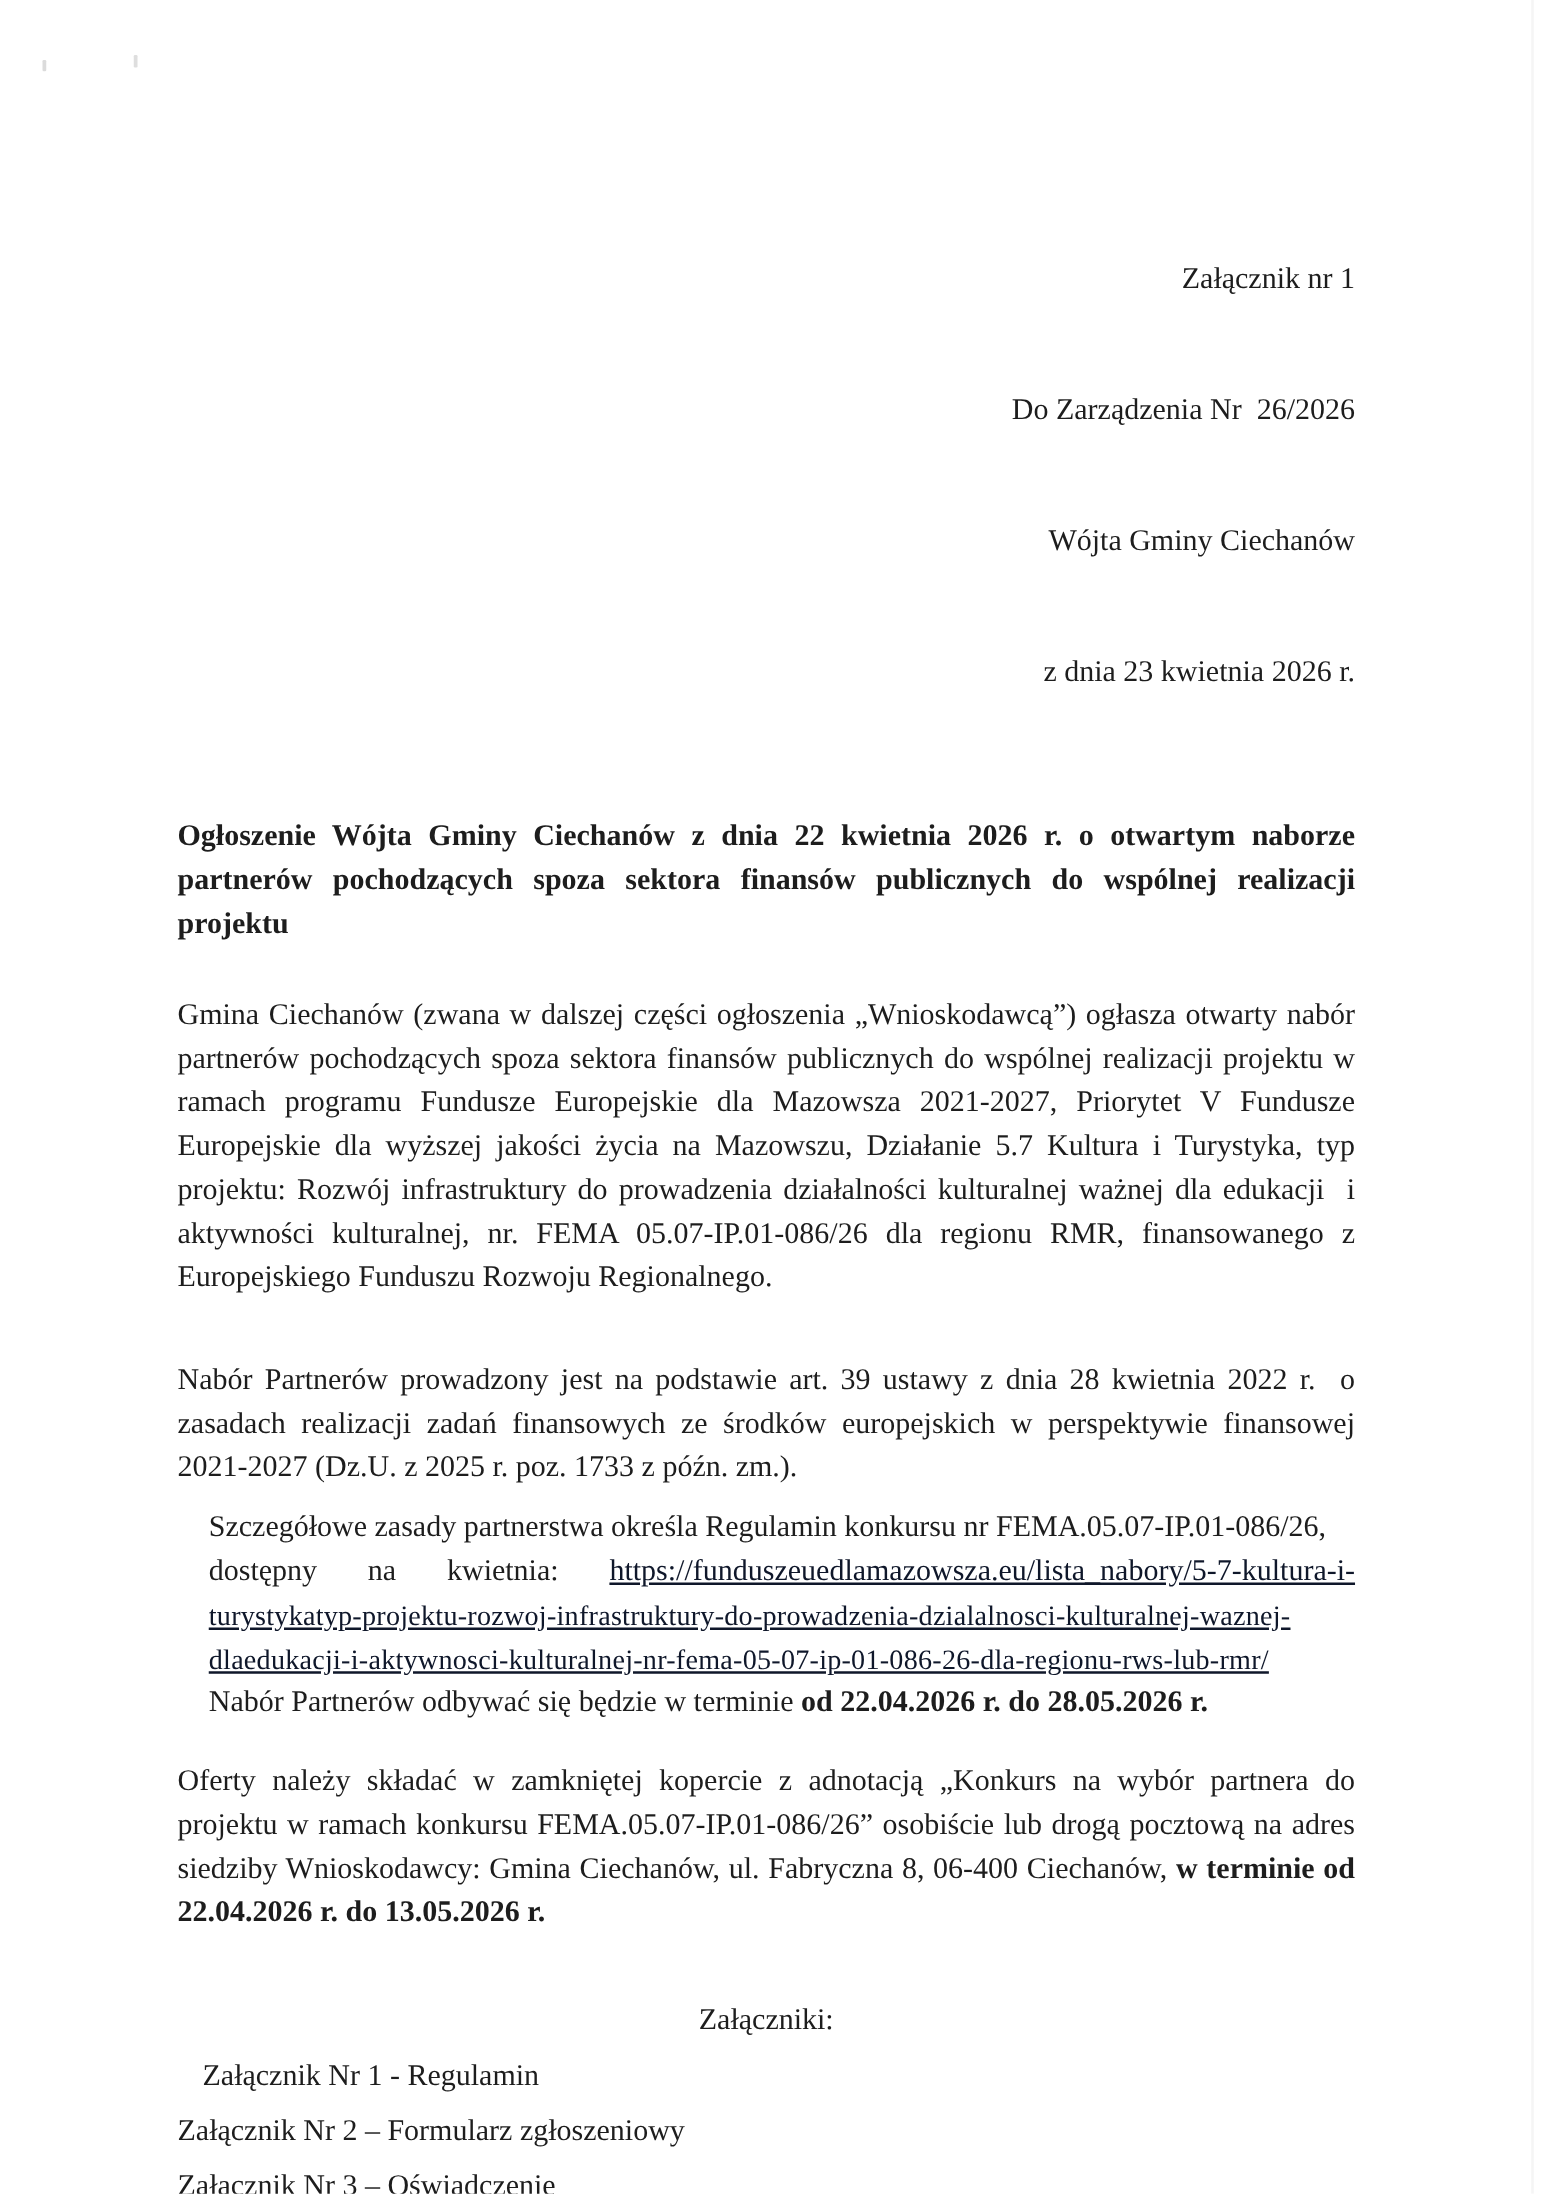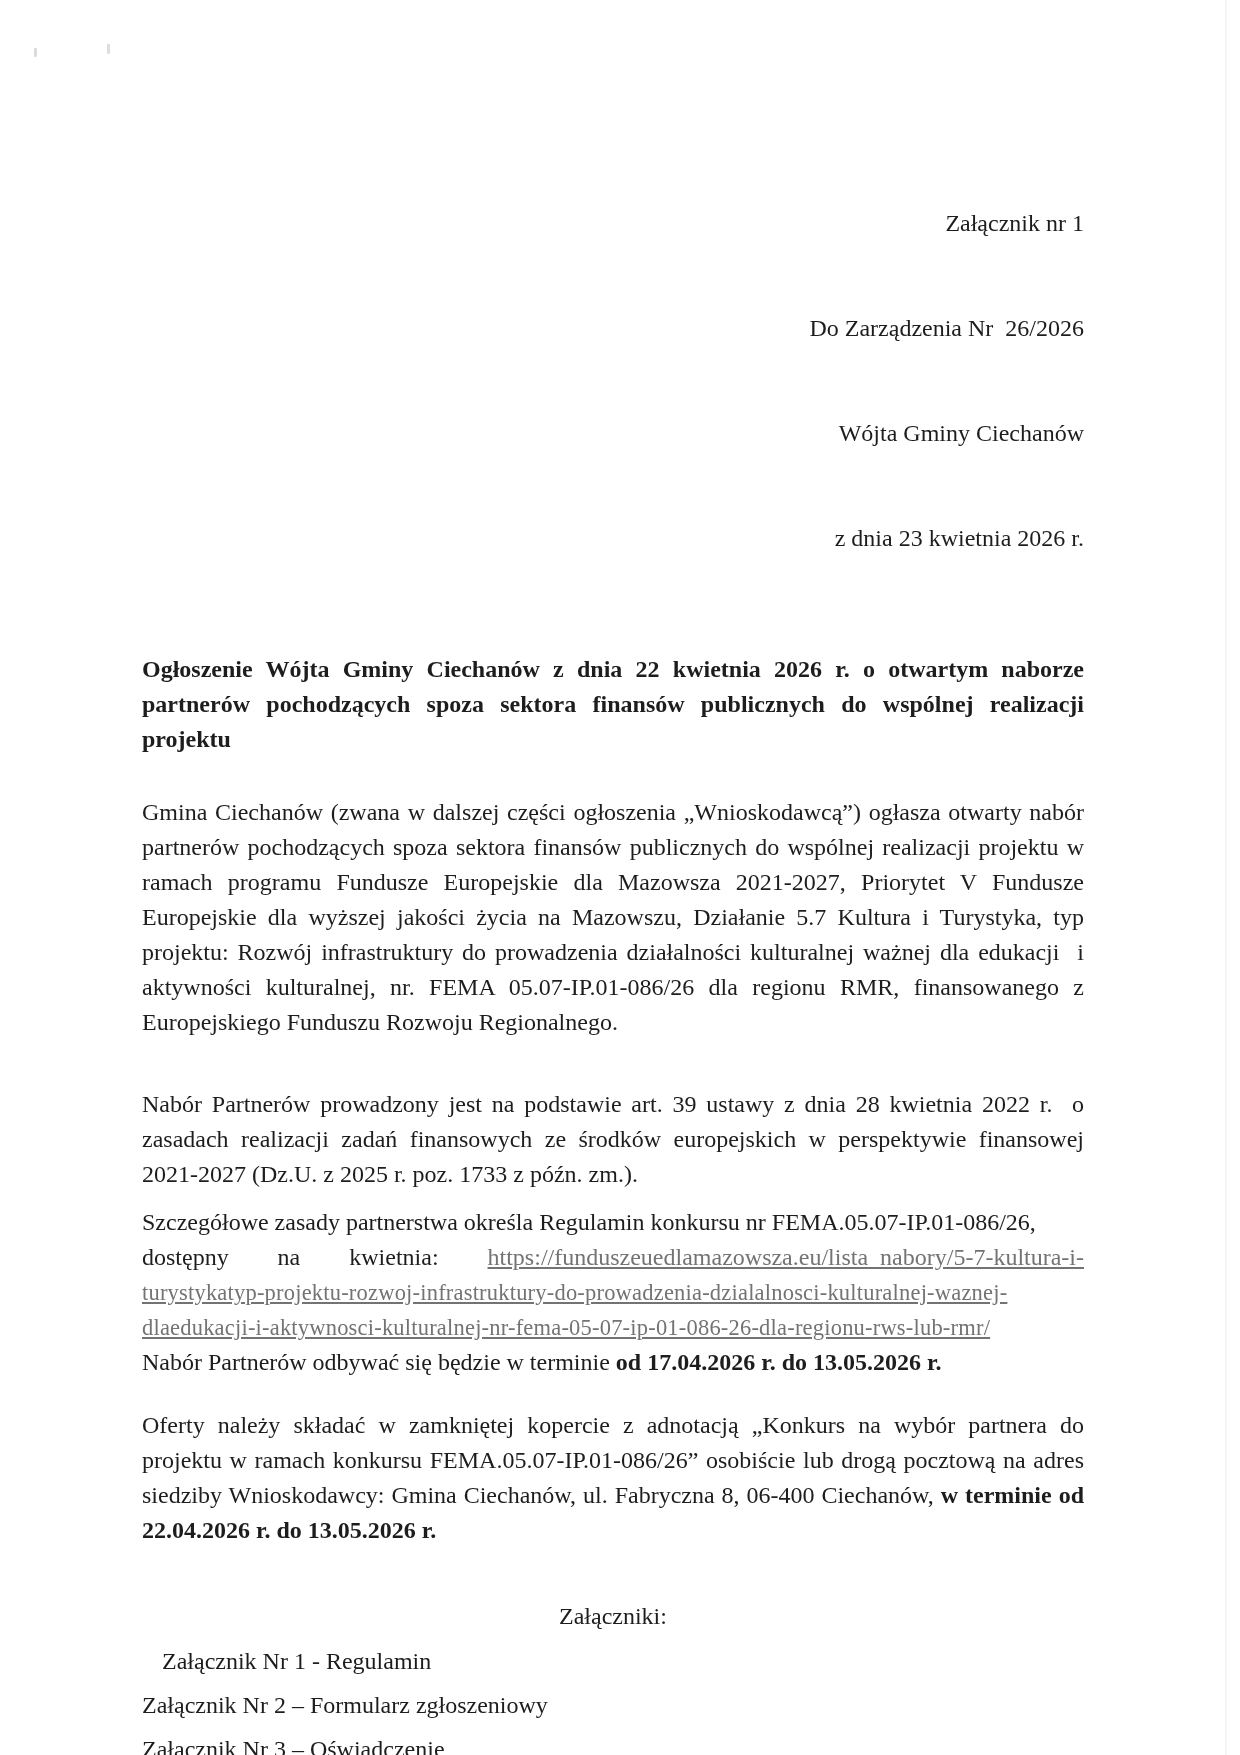--- a/index.html
+++ b/index.html
@@ -25,33 +25,33 @@
     font-weight:700;
     text-align:justify;
     font-family:Liberation Serif, serif;
   }
   .para{
     text-align:justify;
     white-space:pre-wrap;
   }
   .p1{margin-top:38px;}
   .p2{margin-top:47px;}
-  .p3{margin-top:13px;}
+  .p3{margin-top:13px;margin-left:25px;}
   .p4{margin-top:28px;}
   .link-prefix-line{
     text-align:justify;
     text-align-last:justify;
   }
   .url-line{
     white-space:nowrap;
     font-size:22.5px;
     letter-spacing:0.2px;
   }
   .doclink{
-    color:#737373;
+    color:#0f172a;
     text-decoration:underline;
     cursor:pointer;
   }
   .attach-label{margin-top:51px;text-align:center;}
   .attach-item{margin-top:9px;}
   .attach-item.first{margin-top:10px;margin-left:20px;}
   .speck{
     position:absolute;background:#bdbdbd;border-radius:1px;
   }
   .speck-1{left:34px;top:48px;width:3px;height:9px;opacity:.55;}
@@ -88,21 +88,21 @@
     <div class="link-prefix-line">
       <span>dostępny na kwietnia:</span>
       <span class="doclink">https://funduszeuedlamazowsza.eu/lista_nabory/5-7-kultura-i-</span>
     </div>
     <div class="url-line">
       <span class="doclink">turystykatyp-projektu-rozwoj-infrastruktury-do-prowadzenia-dzialalnosci-kulturalnej-waznej-</span>
     </div>
     <div class="url-line">
       <span class="doclink">dlaedukacji-i-aktywnosci-kulturalnej-nr-fema-05-07-ip-01-086-26-dla-regionu-rws-lub-rmr/</span>
     </div>
-    <div><span>Nabór Partnerów odbywać się będzie w terminie </span><span style="font-weight: 700;">od 17.04.2026 r. do 13.05.2026 r.</span></div>
+    <div><span>Nabór Partnerów odbywać się będzie w terminie </span><span style="font-weight: 700;">od 22.04.2026 r. do 28.05.2026 r.</span></div>
   </div>
 
   <div class="para p4"><span>Oferty należy składać w zamkniętej kopercie z adnotacją „Konkurs na wybór partnera do projektu w ramach konkursu FEMA.05.07-IP.01-086/26” osobiście lub drogą pocztową na adres siedziby Wnioskodawcy: Gmina Ciechanów, ul. Fabryczna 8, 06-400 Ciechanów, </span><span style="font-weight: 700;">w terminie od 22.04.2026 r. do 13.05.2026 r.</span></div>
 
   <div class="attach-label">Załączniki:</div>
   <div class="attach-item first">Załącznik Nr 1 - Regulamin</div>
   <div class="attach-item">Załącznik Nr 2 – Formularz zgłoszeniowy</div>
   <div class="attach-item">Załącznik Nr 3 – Oświadczenie</div>
 
 </div>

